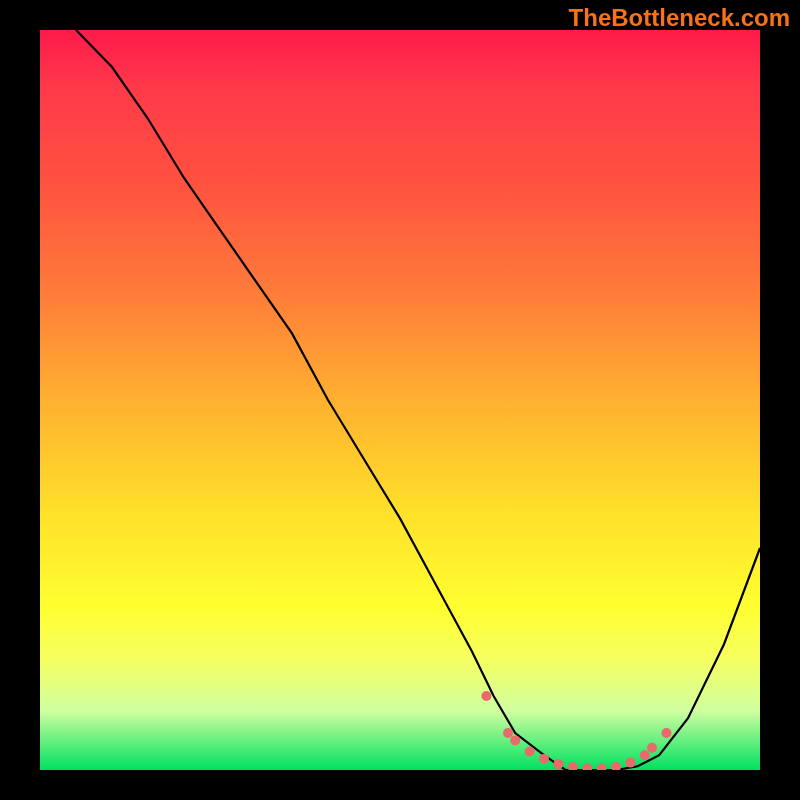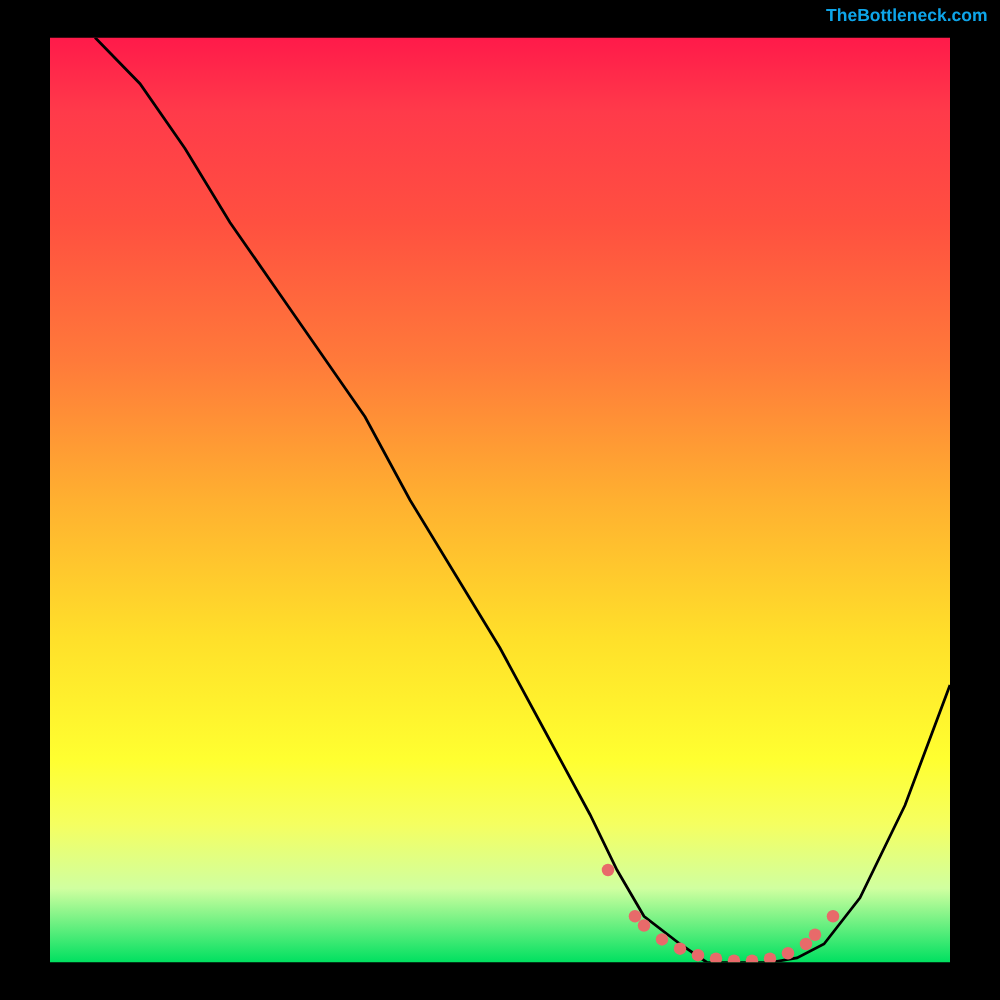--- a/index.html
+++ b/index.html
@@ -8,22 +8,22 @@
     width: 800px;
     height: 800px;
     background: #000;
     font-family: Arial, sans-serif;
     position: relative;
   }
   .watermark {
     position: absolute;
     top: 4px;
     right: 10px;
-    color: #0ea5e9;
-    font-size: 14px;
+    color: #f97316;
+    font-size: 24px;
     font-weight: bold;
     z-index: 10;
   }
   .chart-container {
     position: absolute;
     left: 40px;
     top: 30px;
     width: 720px;
     height: 740px;
     overflow: hidden;

